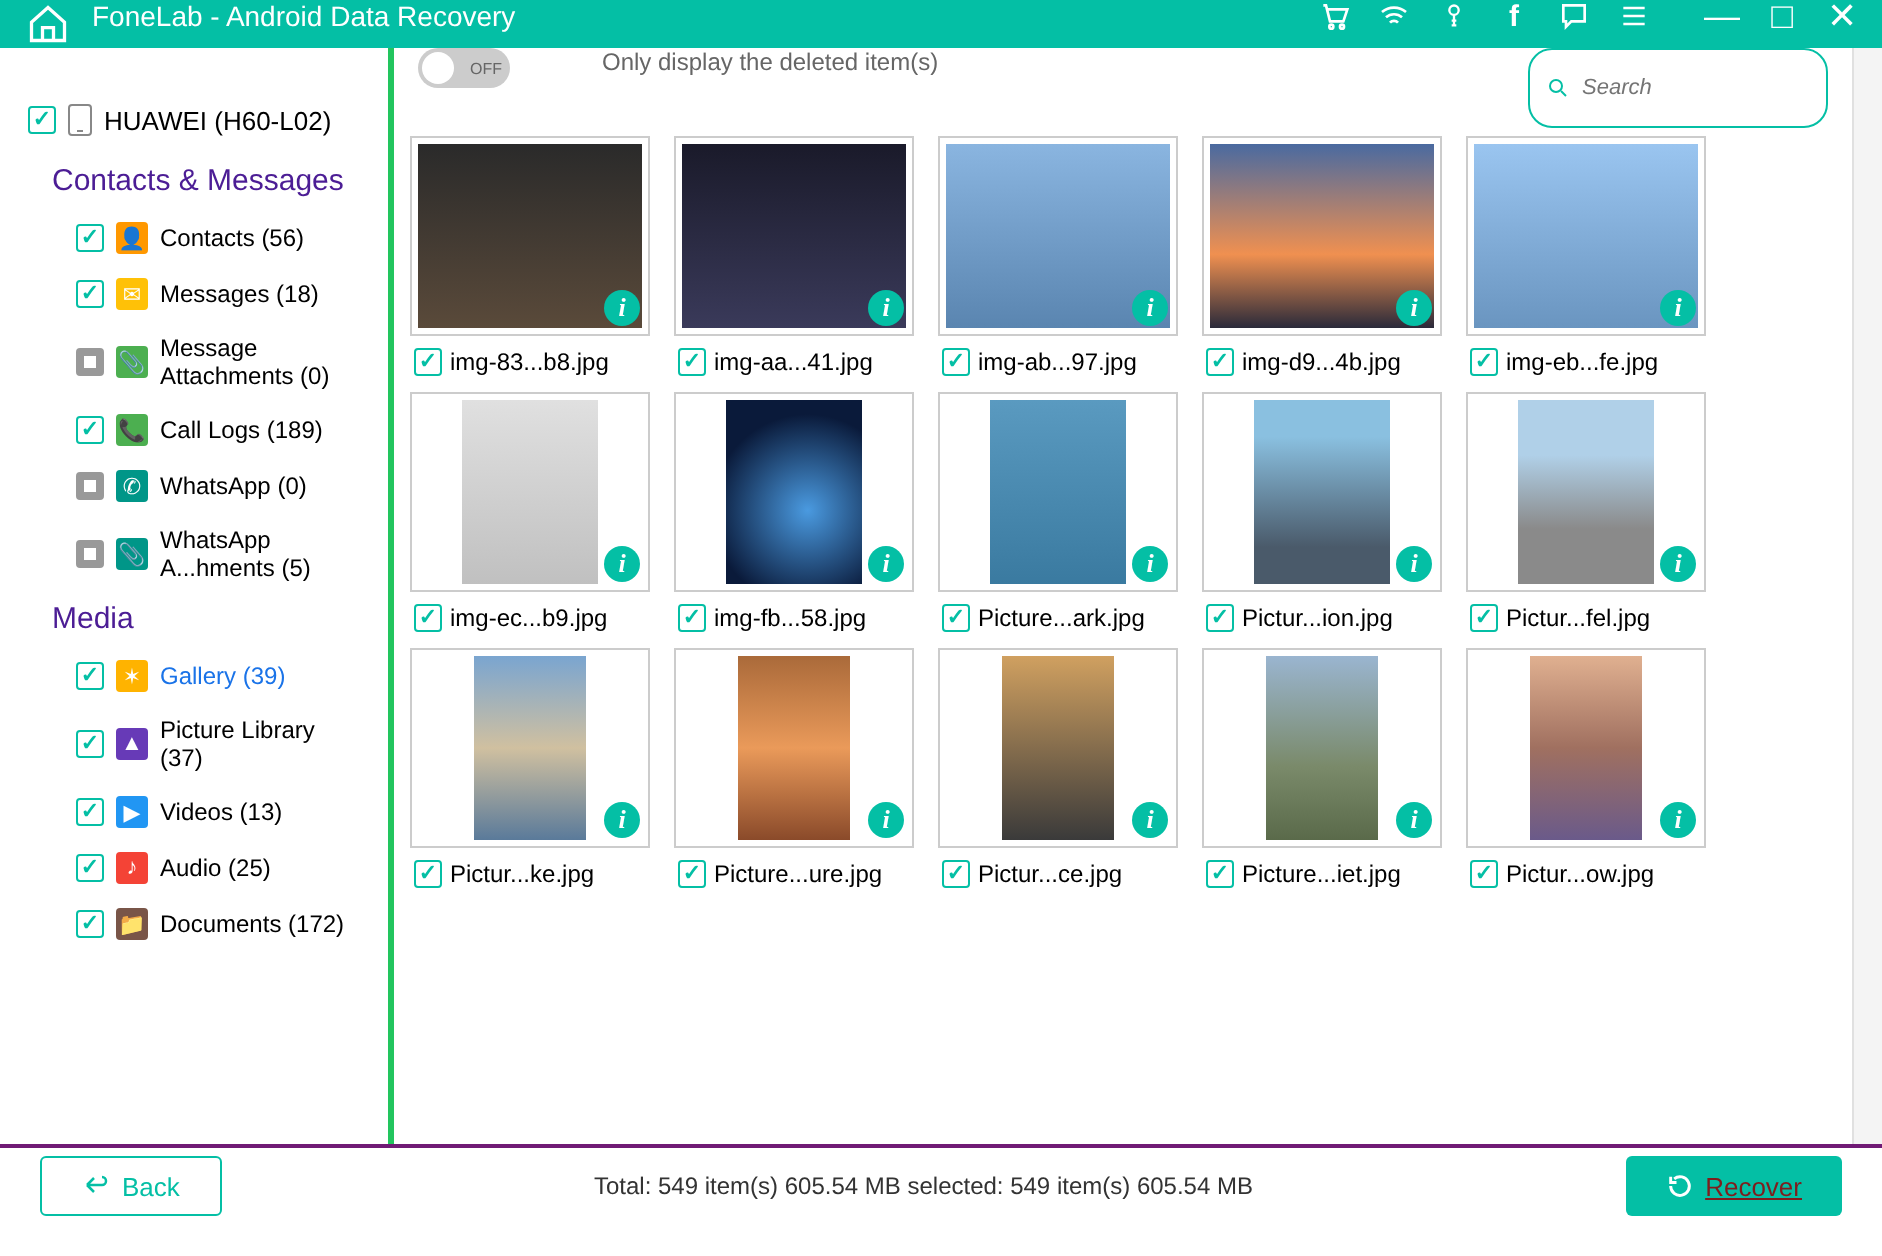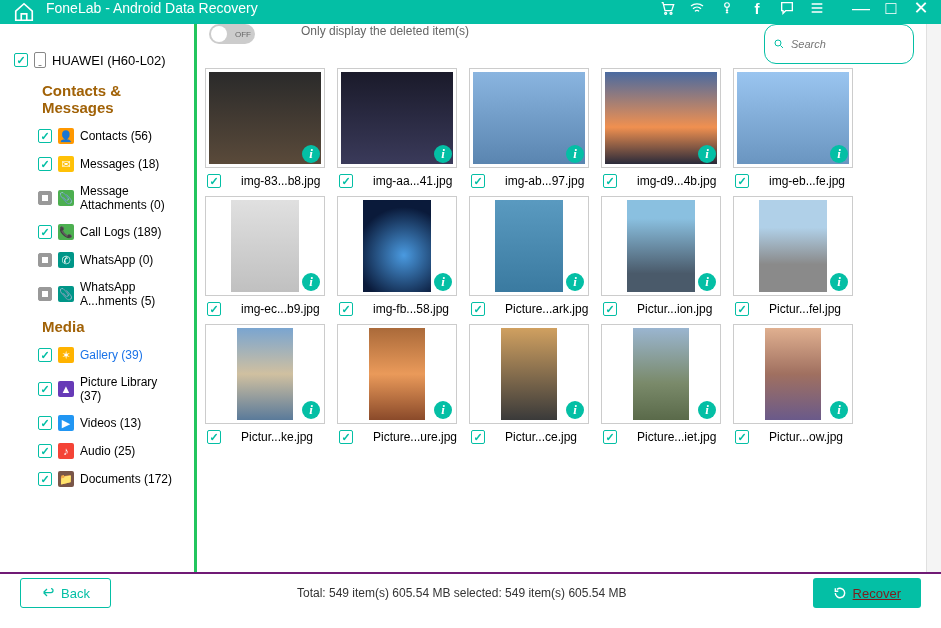--- a/index.html
+++ b/index.html
@@ -8,21 +8,21 @@
 .titlebar { height: 24px; background: #04bfa5; display: flex; align-items: flex-start; padding: 0 12px; color: #fff; }
 .titlebar .home-icon { width: 24px; height: 24px; margin-right: 10px; display:flex; align-items:center; justify-content:center;}
 .titlebar .title { font-size: 14px; flex: 1; }
 .titlebar .tb-icons { display: flex; gap: 14px; align-items: center; }
 .titlebar .tb-icon { width: 16px; height: 16px; cursor: pointer; display:flex; align-items:center; justify-content:center; color:#fff; }
 .winctrl { font-size: 18px; font-weight: 300; }
 
 .content { display: flex; height: 548px; }
 .sidebar { width: 197px; padding: 24px 8px; border-right: 3px solid #22c55e; overflow-y: auto; }
 .device-row { display: flex; align-items: center; gap: 6px; padding: 4px 6px; font-size: 13px; margin-bottom: 10px; }
-.group-title { font-size: 15px; font-weight: bold; margin: 6px 4px 8px 34px; color: #a16207; }
+.group-title { font-size: 15px; font-weight: normal; margin: 6px 4px 8px 18px; color: #4c1d95; }
 .sidebar-item { display: flex; align-items: center; gap: 6px; padding: 4px 4px 4px 30px; font-size: 12px; cursor: pointer; margin-bottom: 4px; }
 .sidebar-item.active { color: #1a73e8; }
 .cat-icon { width: 16px; height: 16px; display: inline-flex; align-items:center; justify-content:center; font-size: 11px; color: #fff; border-radius: 2px; flex-shrink: 0; }
 .c-orange { background: #ff9800; } .c-yellow { background: #ffc107; } .c-green { background: #4caf50; }
 .c-teal { background: #009688; } .c-purple { background: #673ab7; } .c-blue { background: #2196f3; }
 .c-red { background: #f44336; } .c-brown { background: #795548; } .c-amber { background: #ffb300; }
 
 .main { flex: 1; display: flex; flex-direction: column; border-right: 1px solid #e0e0e0; }
 .toolbar { height: 40px; display: flex; align-items: flex-start; padding: 0 12px; gap: 12px; }
 .toggle { width: 46px; height: 20px; background: #ccc; border-radius: 10px; position: relative; cursor: pointer; display:flex; align-items:center; justify-content:flex-end; padding-right:4px; font-size:8px; color:#666; }
@@ -31,21 +31,21 @@
 .search-box { width: 150px; height: 40px; border: 1px solid #04bfa5; border-radius: 12px; display: flex; align-items: center; padding: 0 8px; gap: 6px; }
 .search-box svg { width: 12px; height: 12px; }
 .search-box input { border: none; outline: none; font-size: 11px; font-style: italic; width: 110px; }
 
 .grid-wrap { flex: 1; overflow-y: auto; padding: 4px 0 4px 8px; }
 .grid { display: grid; grid-template-columns: repeat(5, 128px); gap: 8px 4px; }
 .thumb { width: 128px; }
 .thumb-img { width: 120px; height: 100px; border: 1px solid #ccc; padding: 3px; position: relative; margin-bottom: 6px; display:flex; align-items:center; justify-content:center; overflow:hidden; }
 .thumb-inner { width:100%; height:100%; background: linear-gradient(135deg,#6b9dc9 0%, #3a6a97 100%); }
 .info-badge { position: absolute; bottom: 4px; right: 4px; width: 18px; height: 18px; background: #04bfa5; border-radius: 50%; color: #fff; font-style: italic; font-weight: bold; font-size: 13px; display:flex; align-items:center; justify-content:center; font-family: Georgia, serif; cursor:pointer; }
-.thumb-label { display: flex; align-items: flex-start; gap: 20px; font-size: 12px; padding-left:2px; }
+.thumb-label { display: flex; align-items: flex-start; gap: 4px; font-size: 12px; padding-left:2px; }
 
 .footer { height: 40px; border-top: 2px solid #701a75; display: flex; align-items: center; padding: 0 20px; gap: 14px; }
 .btn { height: 30px; border-radius: 3px; font-size: 13px; display: flex; align-items: center; gap: 6px; padding: 0 20px; cursor: pointer; }
 .btn-back { border: 1px solid #04bfa5; color: #04bfa5; background: #fff; }
 .btn-recover { background: #04bfa5; color: #7f1d1d; text-decoration: underline; }
 .footer-stats { flex: 1; text-align: center; font-size: 12px; color: #333; }
 
 .chk { width: 14px; height: 14px; border: 1.5px solid #04bfa5; border-radius: 2px; display: inline-flex; align-items: center; justify-content: center; cursor: pointer; flex-shrink:0; }
 .chk.checked::after { content: '✓'; color: #04bfa5; font-size: 11px; font-weight: bold; line-height:1; }
 .chk.gray { border-color: #999; }

